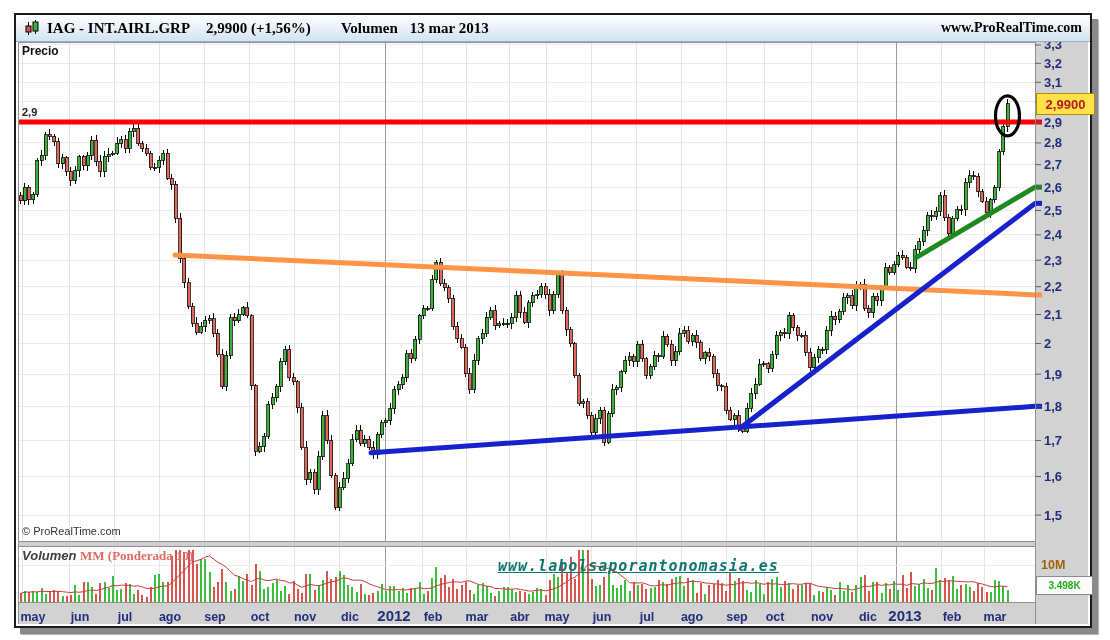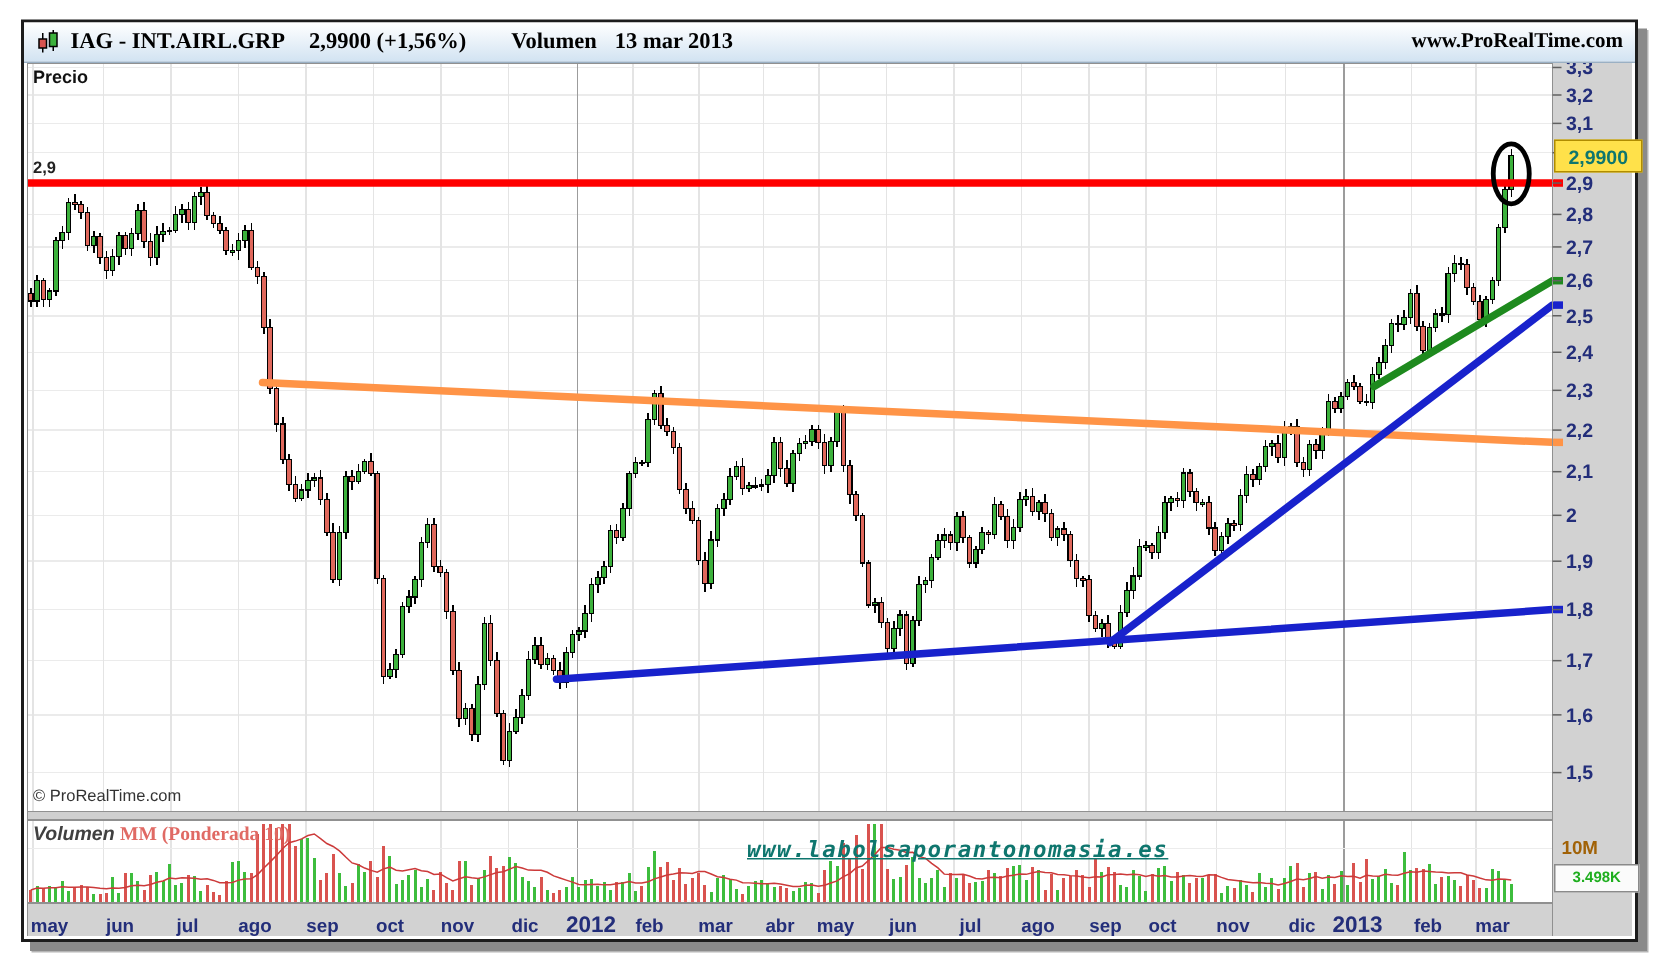--- a/index.html
+++ b/index.html
@@ -22,21 +22,21 @@
   .precio{left:22px;top:44px;font-size:12px;font-weight:bold;color:#111;}
   .res-label{left:22px;top:106px;font-size:11px;font-weight:bold;color:#222;}
   .copyright{left:22px;top:525px;font-size:11px;color:#333;}
   .vol-label{left:22px;top:548px;font-size:13px;font-weight:bold;}
   .vol-label .g{color:#404040;font-style:italic;}
   .vol-label .r{color:#e06a64;font-family:Liberation Serif, serif;}
   .watermark{left:498px;top:557px;font-family:"DejaVu Sans Mono","Liberation Mono",monospace;
              font-style:italic;font-weight:bold;font-size:15px;letter-spacing:1px;
              color:#0f766e;text-decoration:underline;}
   .badge-price{left:1036px;top:93px;width:57px;height:20px;background:#ffe14a;
-               border:1px solid #b08c00;color:#0f766e;font-weight:bold;font-size:13px;
+               border:1px solid #b08c00;color:#b91c1c;font-weight:bold;font-size:13px;
                display:flex;align-items:center;justify-content:center;}
   .lbl-10m{left:1041px;top:558px;font-size:12.5px;font-weight:bold;color:#a16207;}
   .badge-vol{left:1036px;top:576px;width:55px;height:17px;background:#fbfbfb;
              border:1px solid #8a8a8a;color:#1fae1f;font-weight:bold;font-size:10px;
              display:flex;align-items:center;justify-content:center;}
 </style>
 </head>
 <body>
 
 <div class="page">

